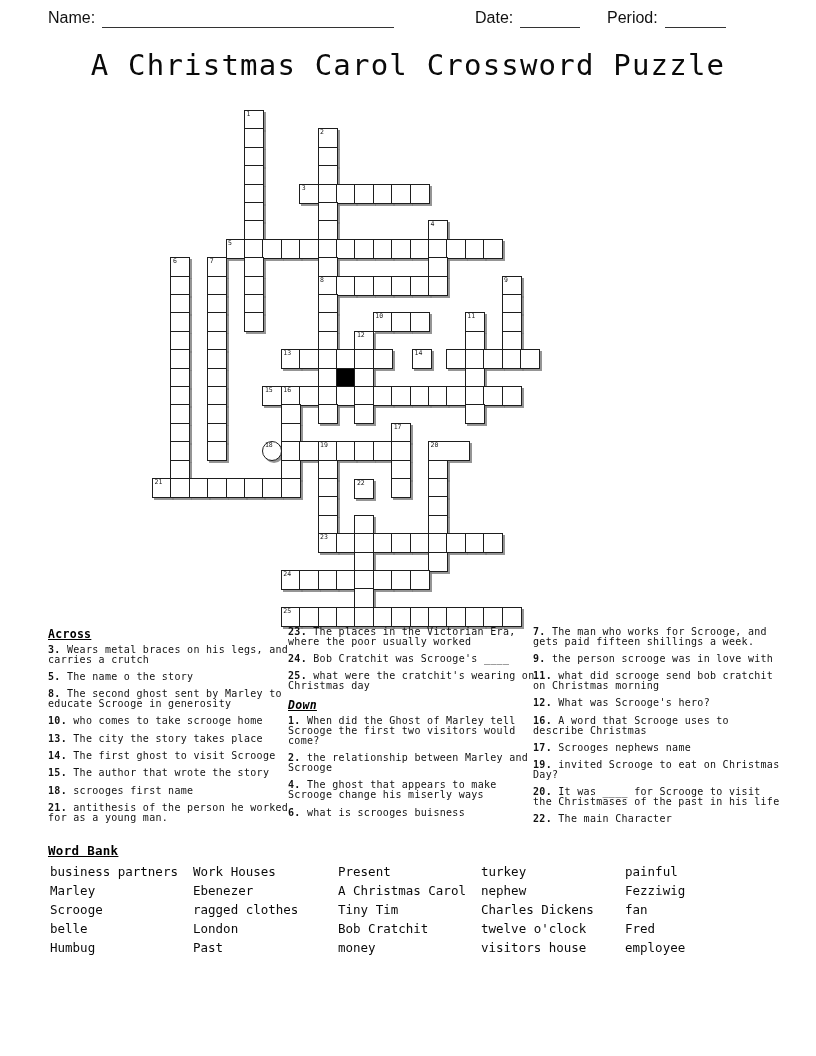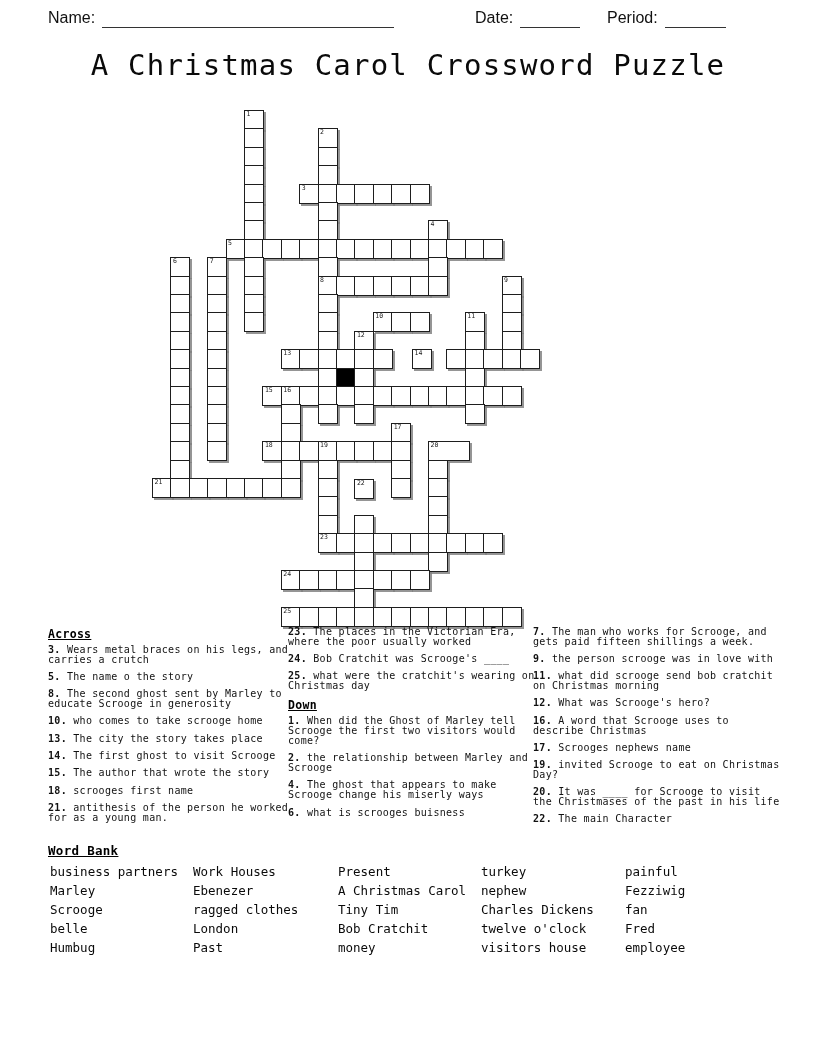--- a/index.html
+++ b/index.html
@@ -45,21 +45,21 @@
   #clue-col-1 { left:48px;  width:246px; }
   #clue-col-2 { left:288px; width:250px; }
   #clue-col-3 { left:533px; width:252px; }
   .section-header {
     font-size:11.5px; font-weight:bold; text-decoration:underline;
     margin-bottom:4px; letter-spacing:0.3px;
   }
   .clue { font-size:10px; line-height:9.8px; letter-spacing:0.3px;
     margin-bottom:7.5px; color:#111; }
   .clue b { font-weight:bold; }
-  .section-header.mid { margin-top:5px; }
+  .section-header.mid { margin-top:5px;font-style:italic; }
   
   #word-bank { position:absolute; left:48px; top:843px; width:740px; }
   .wb-header { font-size:12.5px; font-weight:bold; text-decoration:underline;
     letter-spacing:0.3px; margin-bottom:6px; }
   .wb-col { position:absolute; top:19px; }
   .wb-item { font-size:12.5px; line-height:19px; white-space:nowrap; color:#0a0a0a; }
 </style>
 </head>
 <body>
 
@@ -225,21 +225,21 @@
     <div class="cell" style="left: 202.4px; top: 294.4px; width: 20px; height: 20px;"></div>
     <div class="cell" style="left: 312.8px; top: 294.4px; width: 20px; height: 20px;"></div>
     <div class="cell" style="left: 18.4px; top: 312.8px; width: 20px; height: 20px;"></div>
     <div class="cell" style="left: 55.2px; top: 312.8px; width: 20px; height: 20px;"></div>
     <div class="cell" style="left: 128.8px; top: 312.8px; width: 20px; height: 20px;"></div>
     <div class="cell" style="left: 239.2px; top: 312.8px; width: 20px; height: 20px;">
       <span class="num">17</span>
     </div>
     <div class="cell" style="left: 18.4px; top: 331.2px; width: 20px; height: 20px;"></div>
     <div class="cell" style="left: 55.2px; top: 331.2px; width: 20px; height: 20px;"></div>
-    <div class="cell" style="left: 110.4px; top: 331.2px; width: 20px; height: 20px;">
+    <div class="cell" style="left: 110.4px; top: 331.2px; width: 20px; height: 20px; border-radius: 10px;">
       <span class="num">18</span>
     </div>
     <div class="cell" style="left: 128.8px; top: 331.2px; width: 20px; height: 20px;"></div>
     <div class="cell" style="left: 147.2px; top: 331.2px; width: 20px; height: 20px;"></div>
     <div class="cell" style="left: 165.6px; top: 331.2px; width: 20px; height: 20px;">
       <span class="num">19</span>
     </div>
     <div class="cell" style="left: 184px; top: 331.2px; width: 20px; height: 20px;"></div>
     <div class="cell" style="left: 202.4px; top: 331.2px; width: 20px; height: 20px;"></div>
     <div class="cell" style="left: 220.8px; top: 331.2px; width: 20px; height: 20px;"></div>

